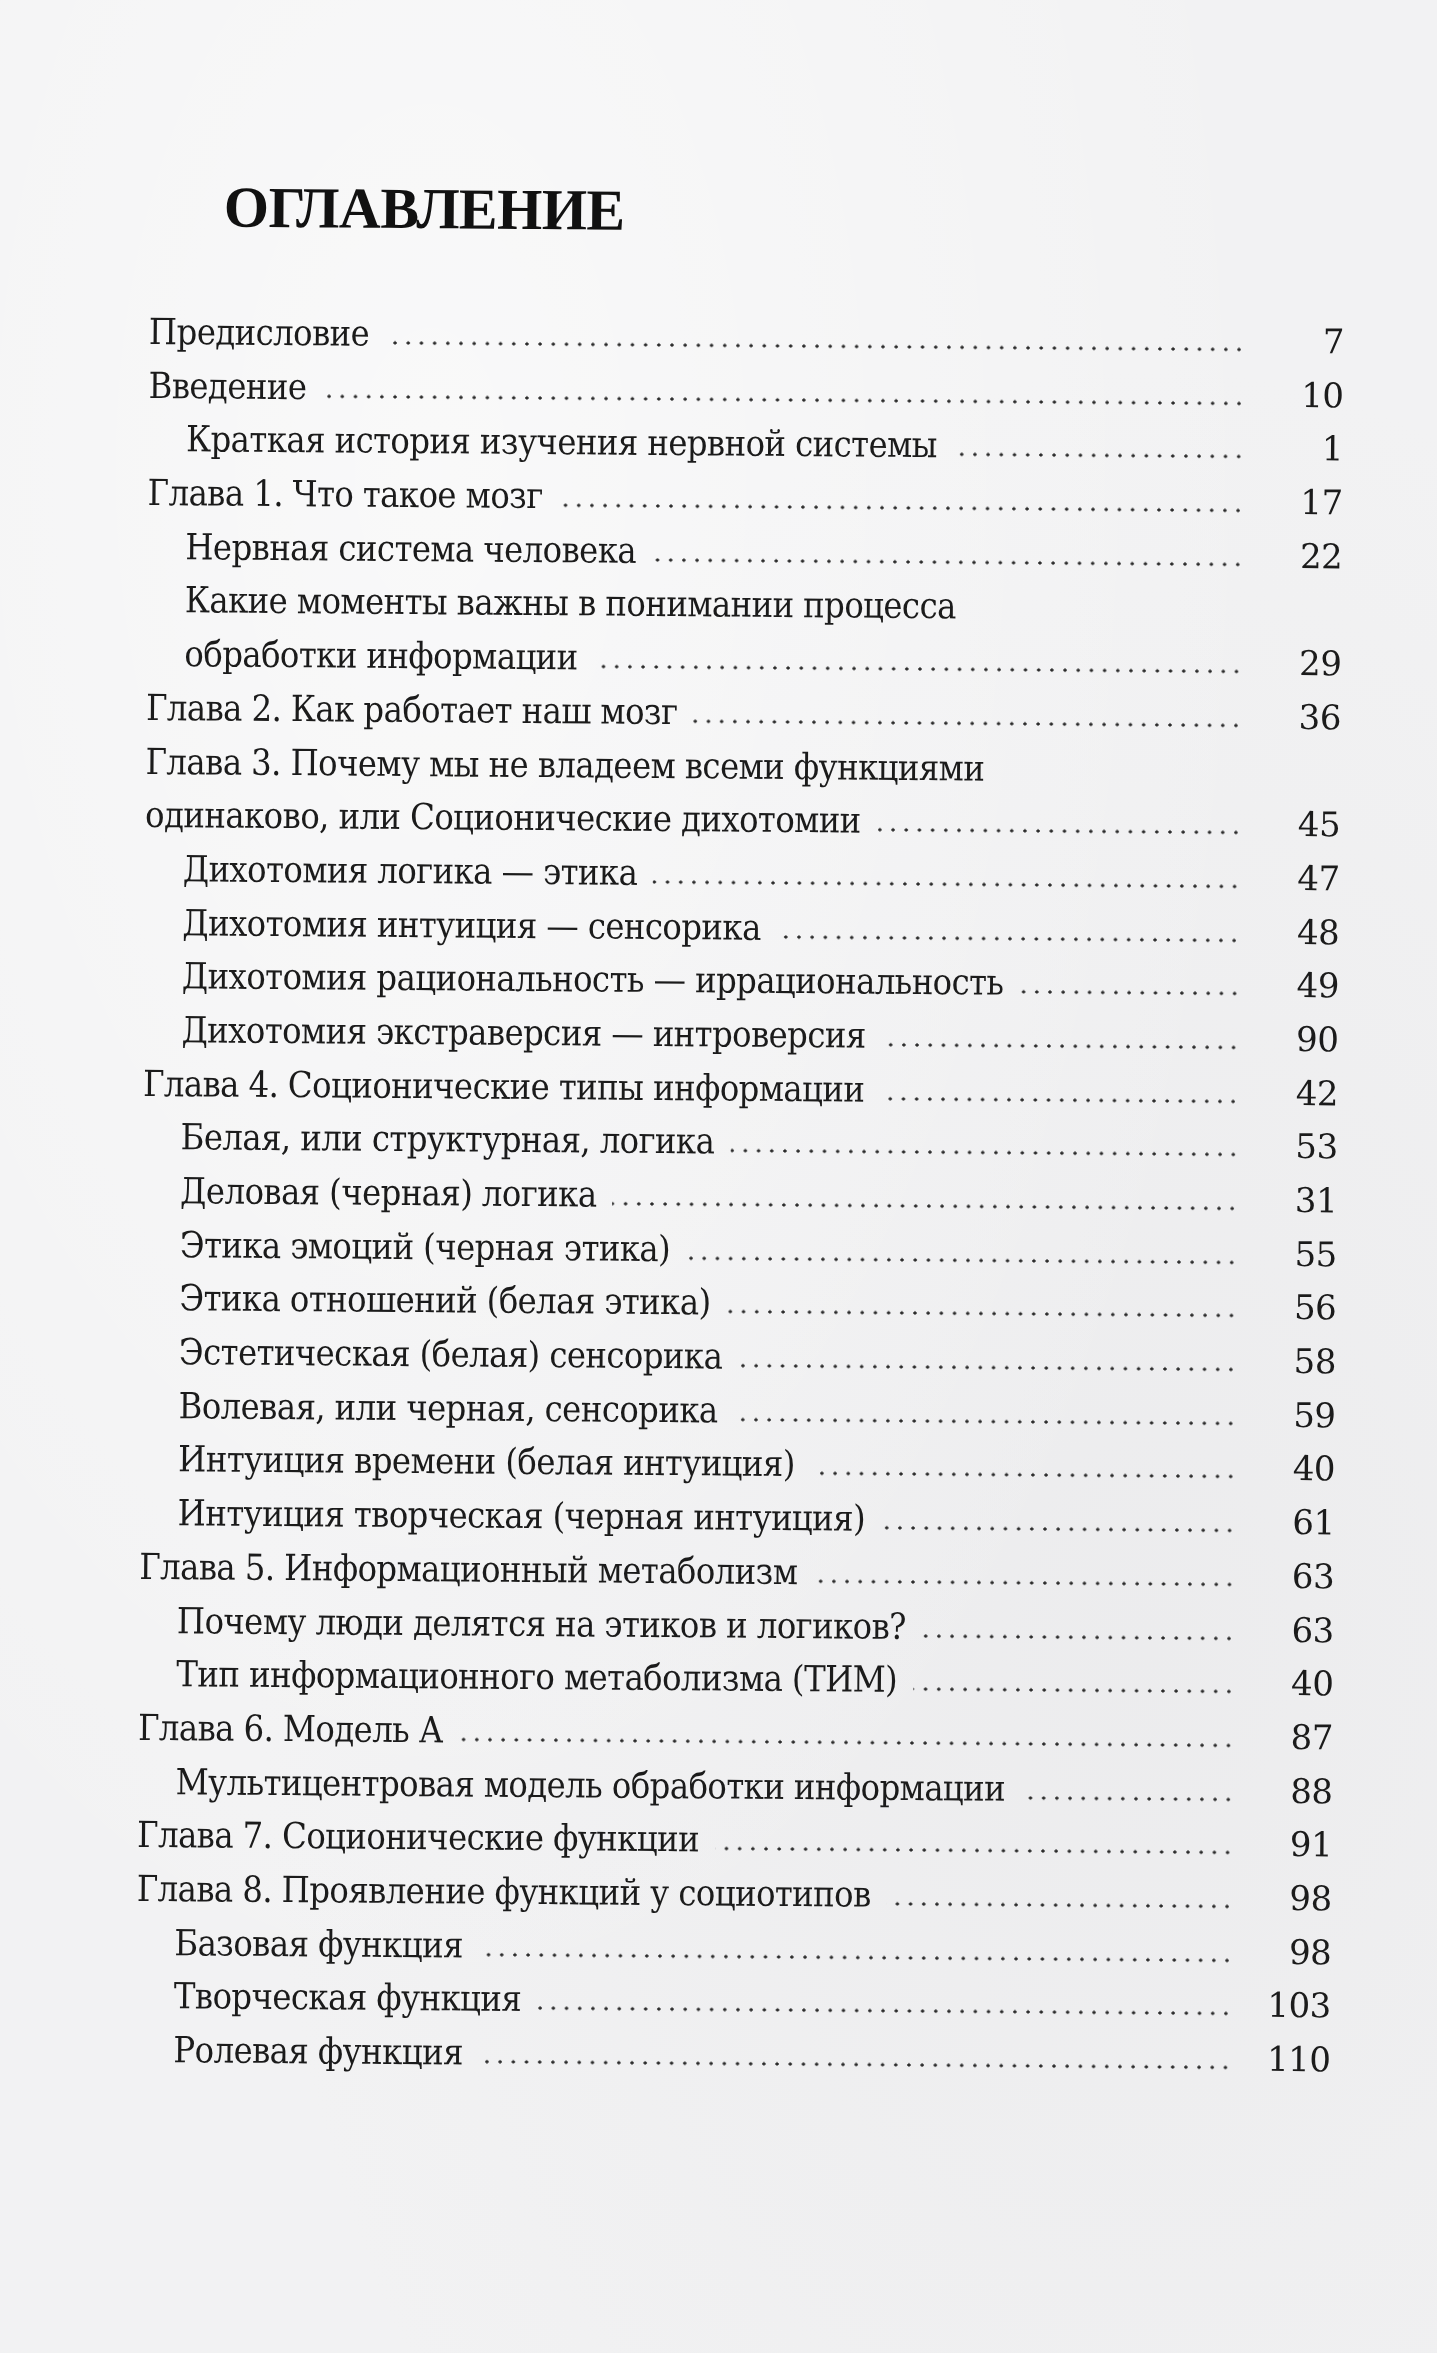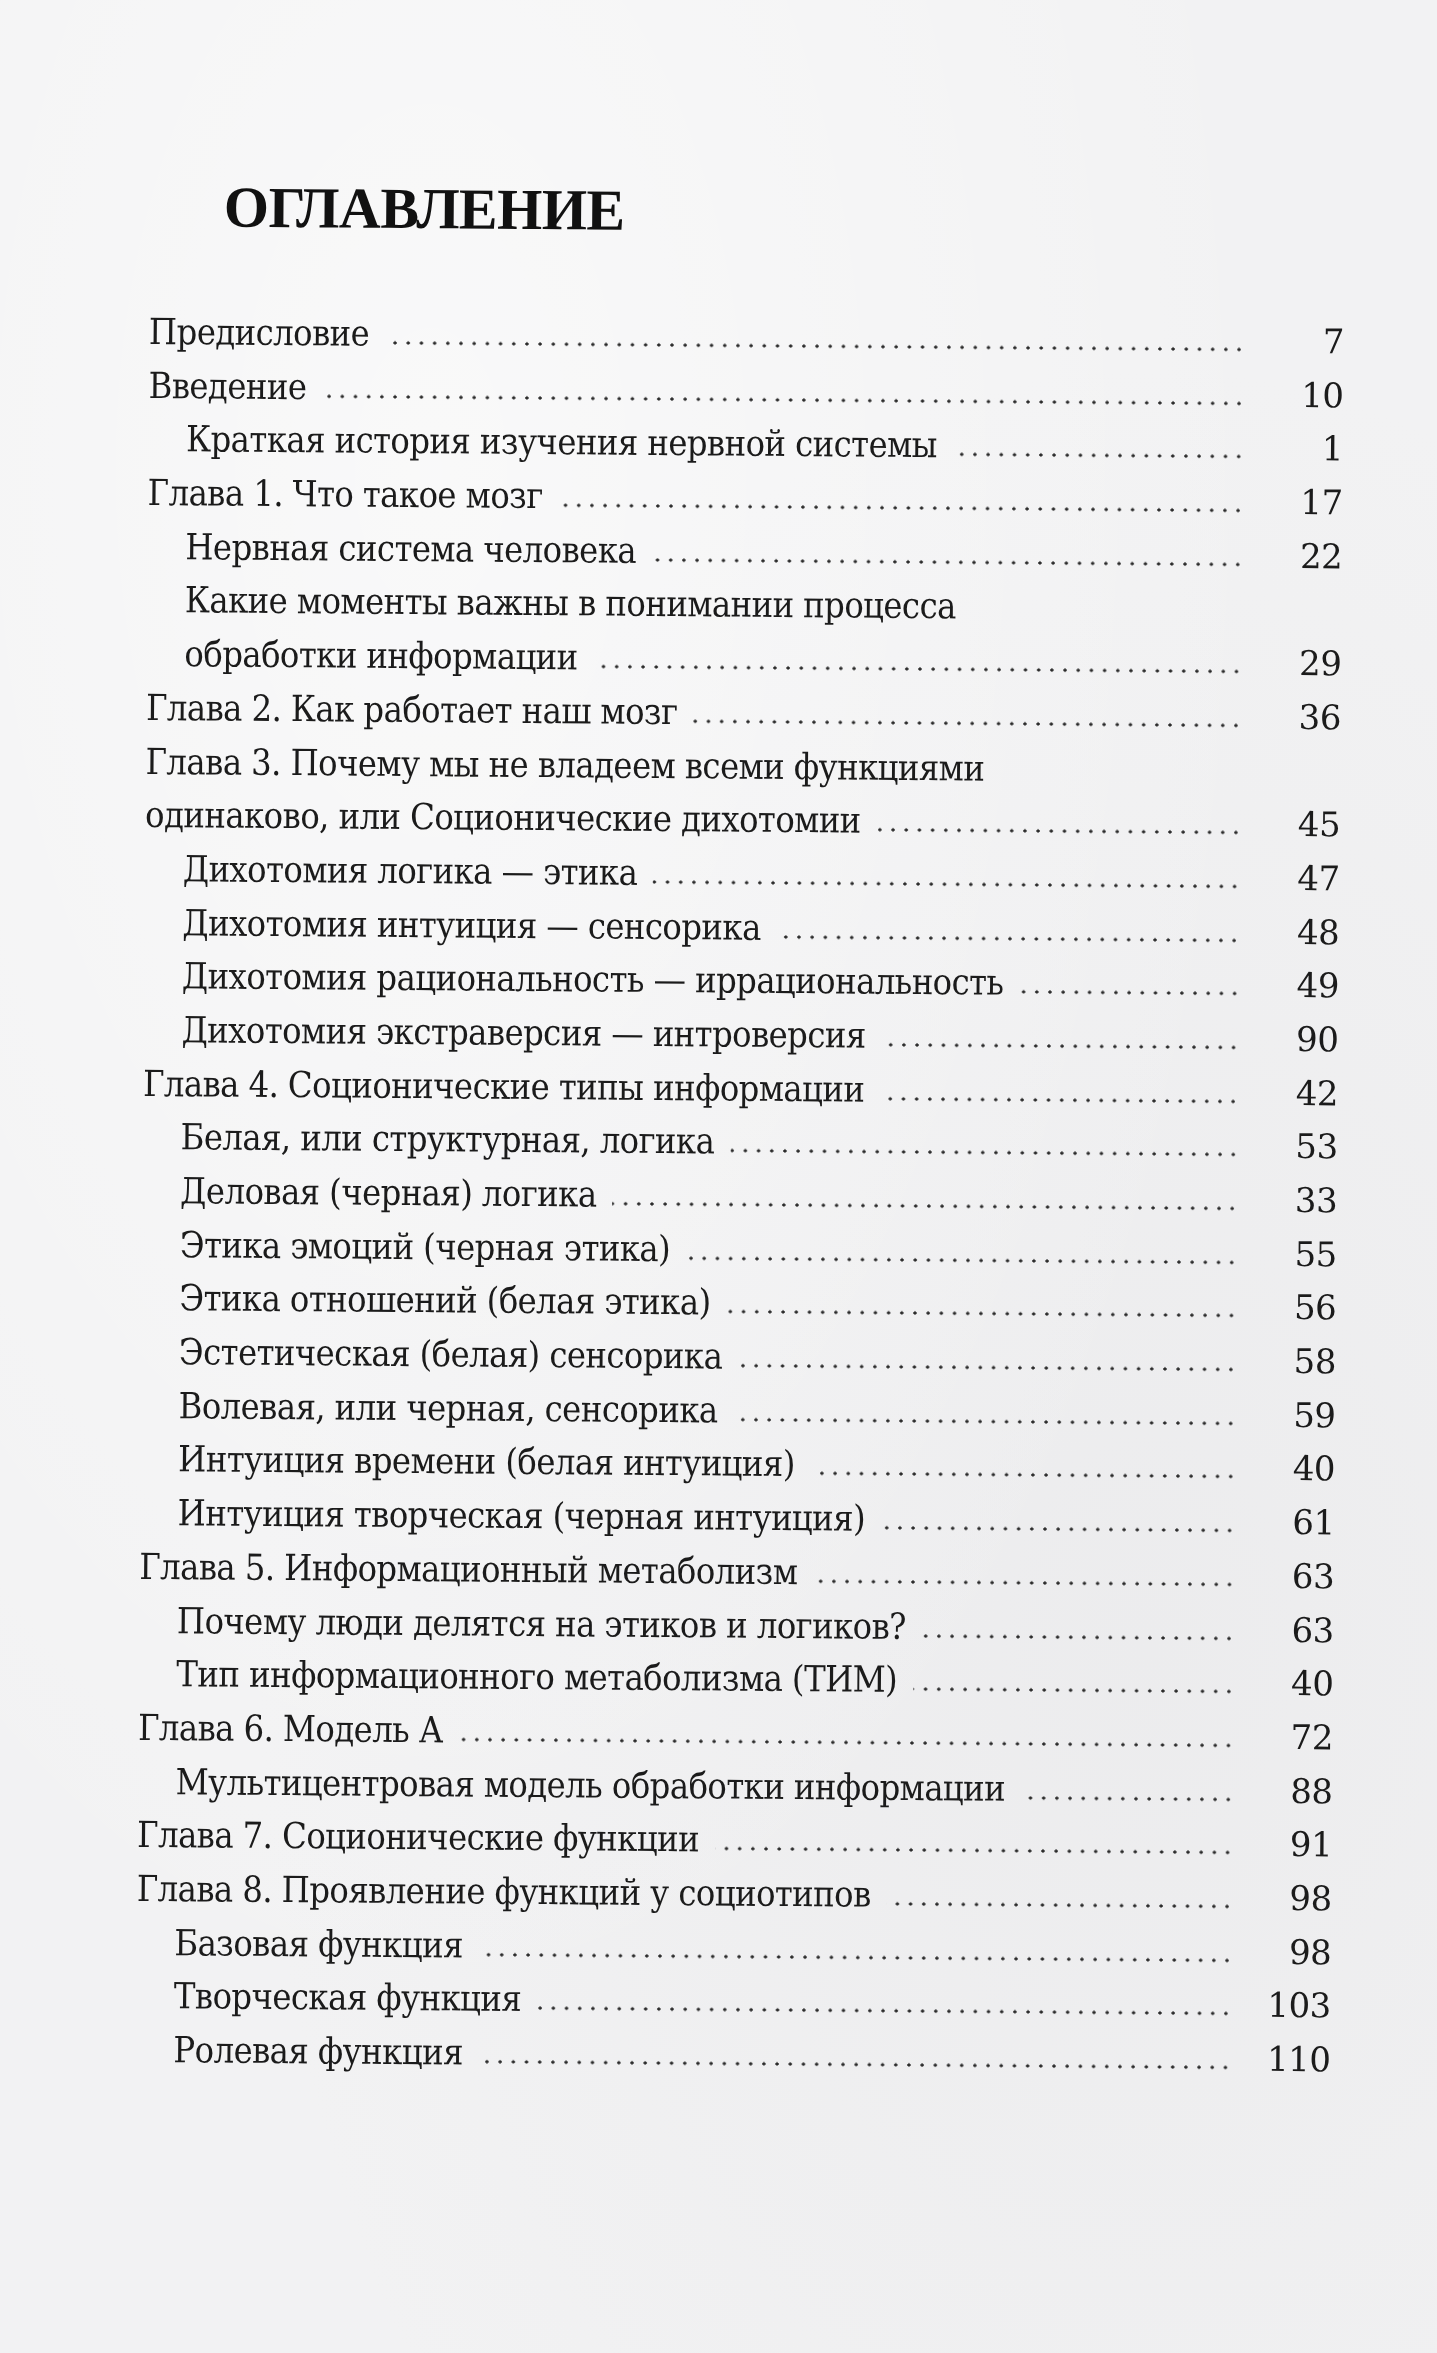--- a/index.html
+++ b/index.html
@@ -176,21 +176,21 @@
       <span class="page-num">42</span>
     </li>
     <li class="toc-row lvl-2">
       <span class="label">Белая, или структурная, логика</span>
       <span class="leader"></span>
       <span class="page-num">53</span>
     </li>
     <li class="toc-row lvl-2">
       <span class="label">Деловая (черная) логика</span>
       <span class="leader"></span>
-      <span class="page-num">33</span>
+      <span class="page-num">31</span>
     </li>
     <li class="toc-row lvl-2">
       <span class="label">Этика эмоций (черная этика)</span>
       <span class="leader"></span>
       <span class="page-num">55</span>
     </li>
     <li class="toc-row lvl-2">
       <span class="label">Этика отношений (белая этика)</span>
       <span class="leader"></span>
       <span class="page-num">56</span>
@@ -226,21 +226,21 @@
       <span class="page-num">63</span>
     </li>
     <li class="toc-row lvl-2">
       <span class="label">Тип информационного метаболизма (ТИМ)</span>
       <span class="leader"></span>
       <span class="page-num">40</span>
     </li>
     <li class="toc-row lvl-1">
       <span class="label">Глава 6. Модель А</span>
       <span class="leader"></span>
-      <span class="page-num">72</span>
+      <span class="page-num">87</span>
     </li>
     <li class="toc-row lvl-2">
       <span class="label">Мультицентровая модель обработки информации</span>
       <span class="leader"></span>
       <span class="page-num">88</span>
     </li>
     <li class="toc-row lvl-1">
       <span class="label">Глава 7. Соционические функции</span>
       <span class="leader"></span>
       <span class="page-num">91</span>

